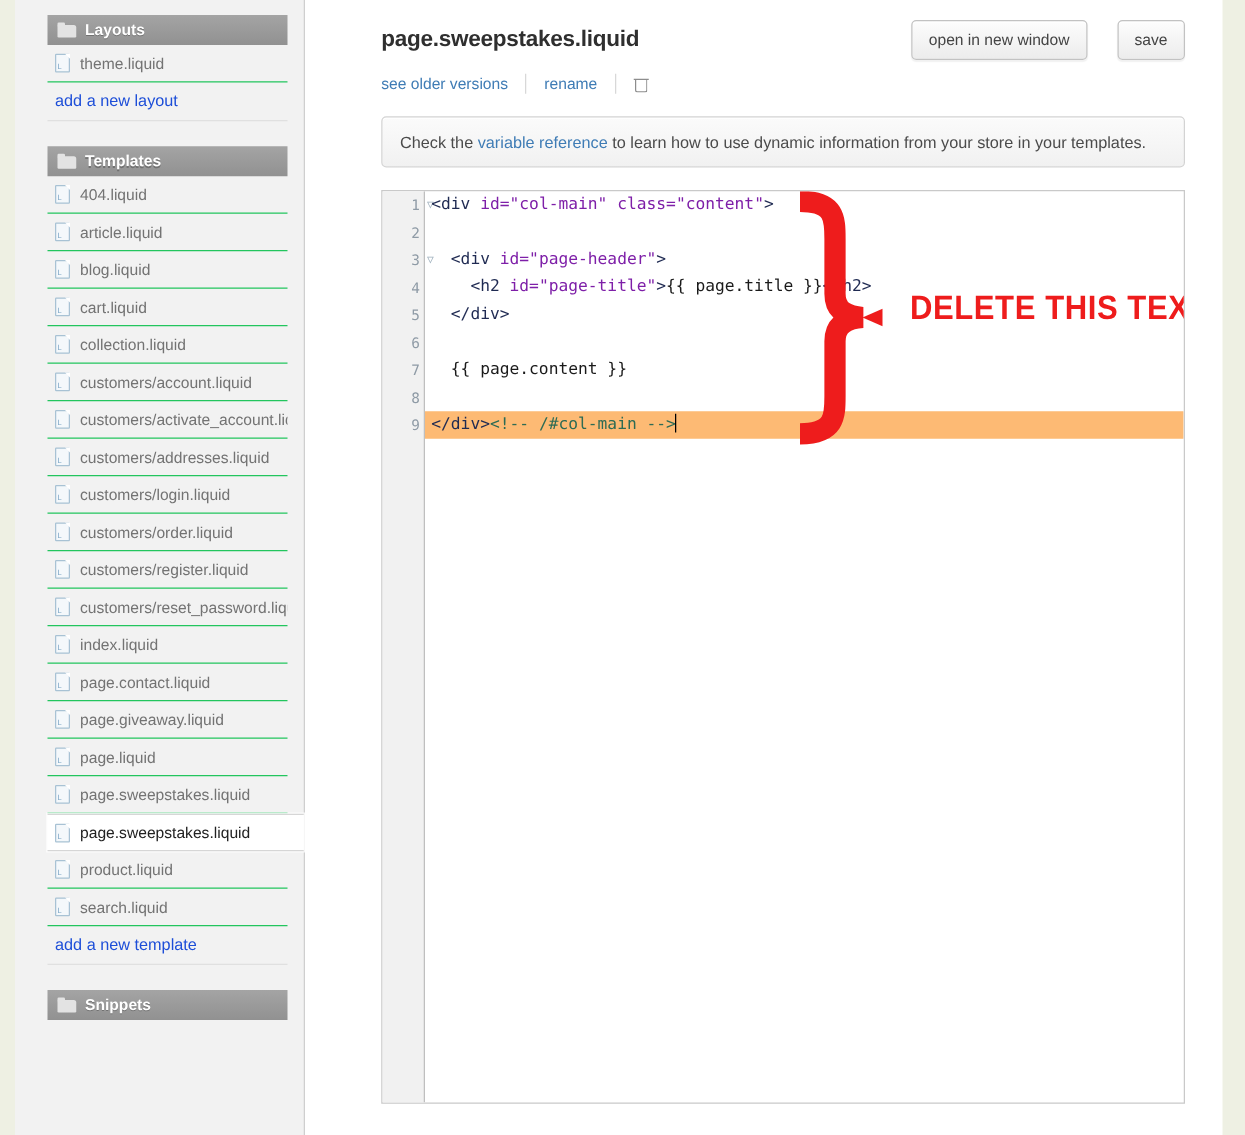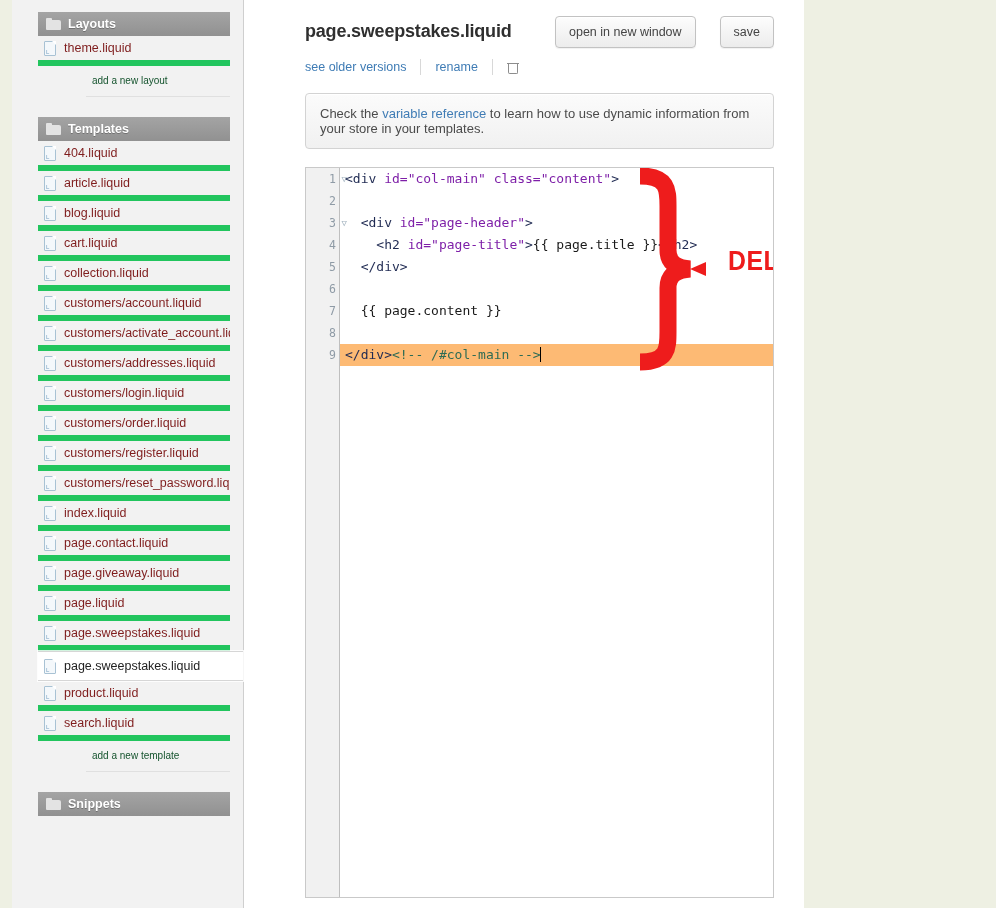--- a/index.html
+++ b/index.html
@@ -8,21 +8,21 @@
   body {
     width: 996px;
     height: 908px;
     background: #eef0e3;
     font-family: "Liberation Sans", sans-serif;
     overflow: hidden;
   }
   #page {
     position: absolute;
     left: 12px; top: 0;
-    width: 792px;
+    width: 966px;
     height: 908px;
     background: #ffffff;
     box-sizing: border-box;
     overflow: hidden;
   }
 
   
   #sidebar {
     position: absolute;
     left: 0; top: 0;
@@ -69,23 +69,23 @@
     position:absolute; left:0; top:0px;
     width:6px; height:3px;
     background:#e3e3e3;
     border-radius:1px 1px 0 0;
   }
   .file-list { list-style:none; margin:0; padding:0; }
   .file-item {
     height: 30px;
     display: flex;
     align-items: center;
-    border-bottom: 6px solid #22c55e;
+    border-bottom: 1px solid #22c55e;
     font-size: 12.5px;
-    color: #7f1d1d;
+    color: #737373;
     padding-left: 6px;
     box-sizing: border-box;
     overflow: hidden;
     white-space: nowrap;
   }
   .file-item.selected {
     background: #ffffff;
     color: #222222;
     border-top: 1px solid #d6d6d6;
     border-bottom: 1px solid #d6d6d6;
@@ -117,26 +117,25 @@
     left:1px; bottom:0px;
     font-size:6px;
     line-height:6px;
     color:#7ba4c4;
     font-family:"Liberation Sans", sans-serif;
   }
   .add-link {
     display:block;
     height:30px;
     line-height:30px;
-    font-size:10px;
-    color:#14532d;
+    font-size:13px;
+    color:#1d4ed8;
     padding-left:6px;
     text-decoration:none;
     border-bottom:1px solid #e0e0e0;
-    margin-left:48px;
   }
   .group-gap { height: 20px; }
 
   
   #main {
     position: absolute;
     left: 233px; top: 0;
     right: 0; bottom: 0;
     padding: 14px 30px 0 60px;
     box-sizing: border-box;

